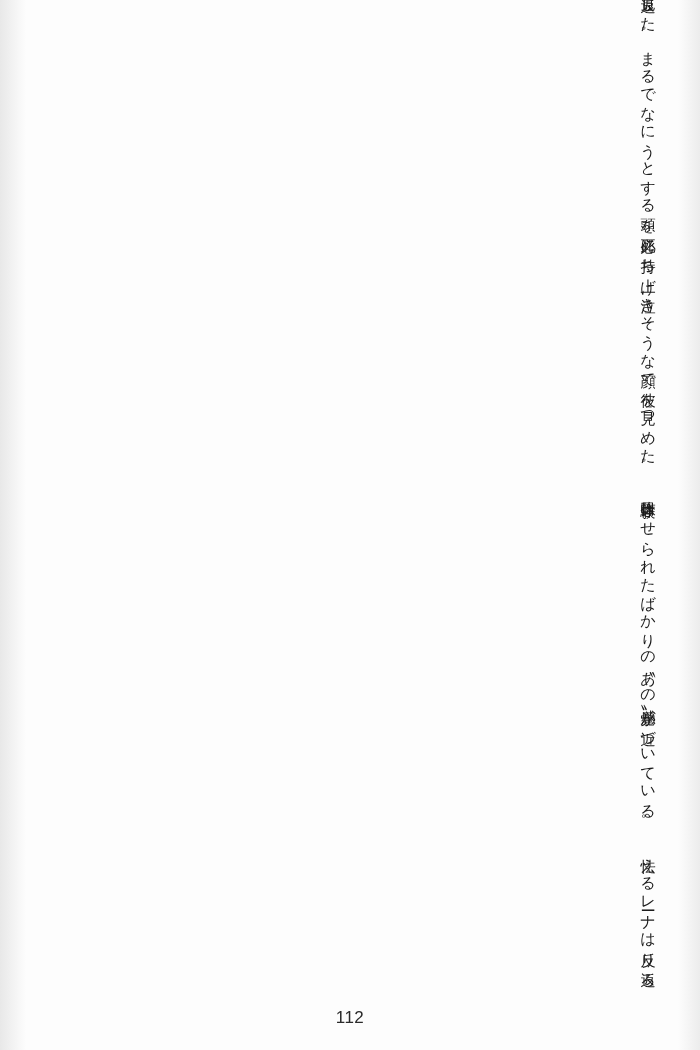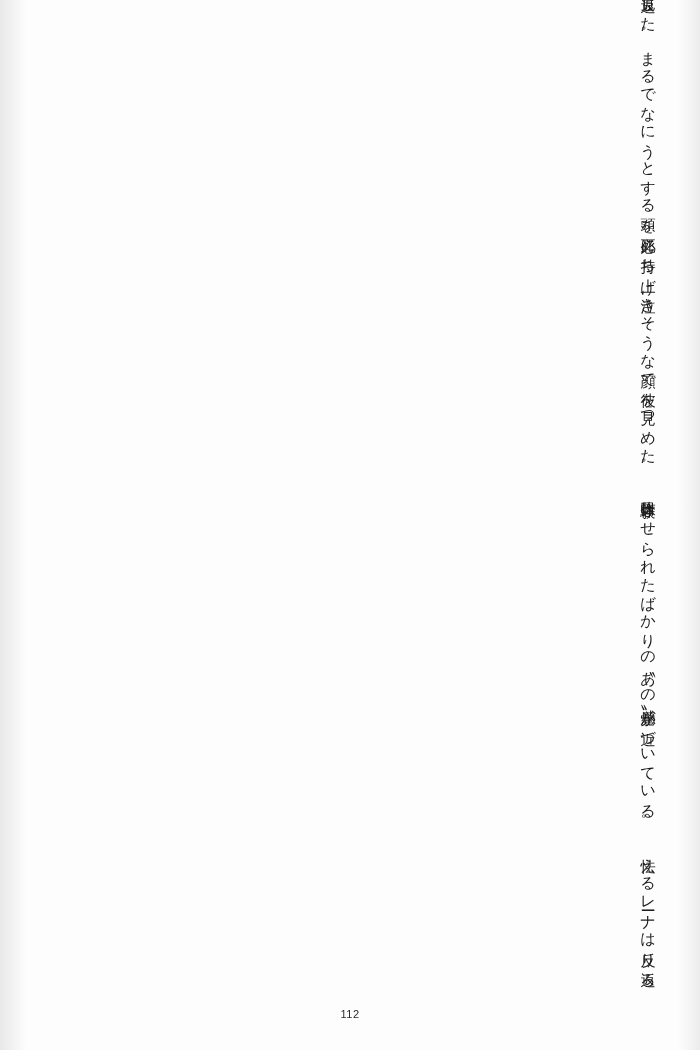--- a/index.html
+++ b/index.html
@@ -59,25 +59,25 @@
     color: #1b1b1b;
     height: 100%;
     white-space: pre;
     font-family: "Liberation Serif", "DejaVu Serif", serif;
   }
   .line.indent {
     padding-top: 16px;
   }
   #page-number {
     position: absolute;
-    bottom: 30px;
+    bottom: 22px;
     left: 0;
     width: 100%;
     text-align: center;
-    font-size: 11px;
+    font-size: 17px;
     color: #2a2a2a;
     font-family: "Liberation Sans", sans-serif;
     letter-spacing: 0.5px;
   }
 </style>
 </head>
 <body>
 
 <div id="page">
   <div id="text-block">

